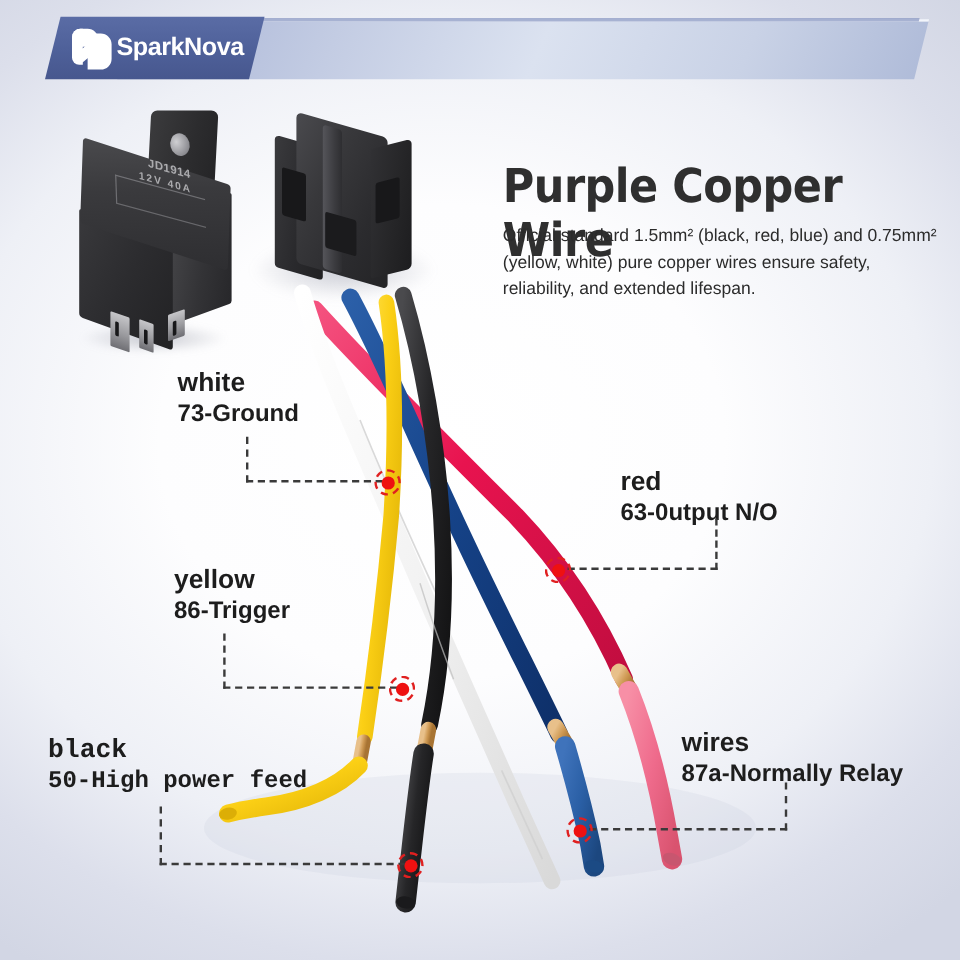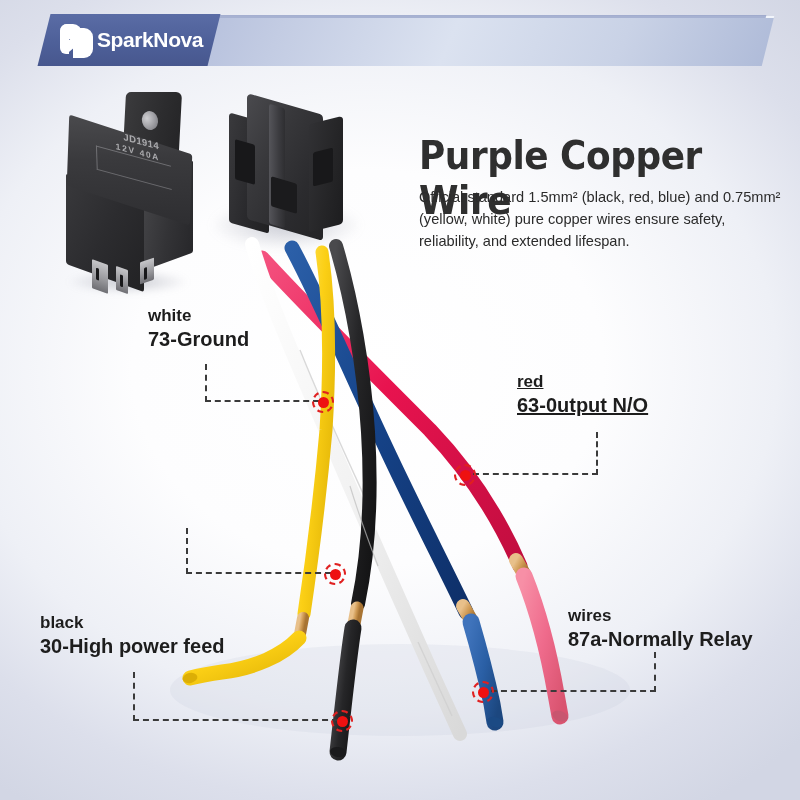--- a/index.html
+++ b/index.html
@@ -159,28 +159,28 @@
   }
   .n1{left:10px;top:38px;width:20px;height:40px;transform:skewY(16deg);}
   .n2{left:88px;top:46px;width:20px;height:34px;transform:skewY(-14deg);}
   .n3{left:46px;top:76px;width:26px;height:30px;transform:skewY(16deg);background:#1b1b1d;}
 
   
   .wires{position:absolute;left:0;top:0;width:800px;height:800px;}
 
   
   .callout{position:absolute;color:#1d1d1d;}
-  .callout .c-color{font-size:17px;font-weight:bold;line-height:1.22;}
+  .callout .c-color{font-size:22px;font-weight:bold;line-height:1.22;}
   .callout .c-fn{font-size:20px;font-weight:bold;line-height:1.22;}
 
   .co-white{left:148px;top:306px;}
-  .co-red{left:517px;top:372px;text-decoration:underline;}
+  .co-red{left:517px;top:388px;}
   .co-yellow{left:145px;top:470px;}
   .co-blue{left:568px;top:606px;}
-  .co-black{left:40px;top:613px;}
+  .co-black{left:40px;top:613px;font-family:Liberation Mono, monospace;}
 
   .lead{position:absolute;}
   .lead .v{position:absolute;border-left:2px dashed #3a3a3a;}
   .lead .h{position:absolute;border-top:2px dashed #3a3a3a;}
 
   .dot{
     position:absolute;width:18px;height:18px;border-radius:50%;
     border:2px dashed #e02020;
     display:flex;align-items:center;justify-content:center;
   }
@@ -335,20 +335,24 @@
     <div class="c-fn">63-0utput N/O</div>
   </div>
   <div class="lead">
     <div class="v" style="left:596px;top:432px;height:43px;"></div>
     <div class="h" style="left:473px;top:473px;width:125px;"></div>
   </div>
   <div class="dot" style="left:454px;top:464px;">
       <b></b>
     </div>
 
+  <div class="callout co-yellow">
+    <div class="c-color">yellow</div>
+    <div class="c-fn">86-Trigger</div>
+  </div>
   <div class="lead">
     <div class="v" style="left:186px;top:528px;height:46px;"></div>
     <div class="h" style="left:186px;top:572px;width:145px;"></div>
   </div>
   <div class="dot" style="left:324px;top:563px;">
       <b></b>
     </div>
 
   <div class="callout co-blue">
     <div class="c-color">wires</div>
@@ -357,21 +361,21 @@
   <div class="lead">
     <div class="v" style="left:654px;top:652px;height:40px;"></div>
     <div class="h" style="left:491px;top:690px;width:165px;"></div>
   </div>
   <div class="dot" style="left:472px;top:681px;">
       <b></b>
     </div>
 
   <div class="callout co-black">
     <div class="c-color">black</div>
-    <div class="c-fn">30-High power feed</div>
+    <div class="c-fn">50-High power feed</div>
   </div>
   <div class="lead">
     <div class="v" style="left:133px;top:672px;height:49px;"></div>
     <div class="h" style="left:133px;top:719px;width:205px;"></div>
   </div>
   <div class="dot" style="left:331px;top:710px;">
       <b></b>
     </div>
 
   <div class="headline">Purple Copper Wire</div>

